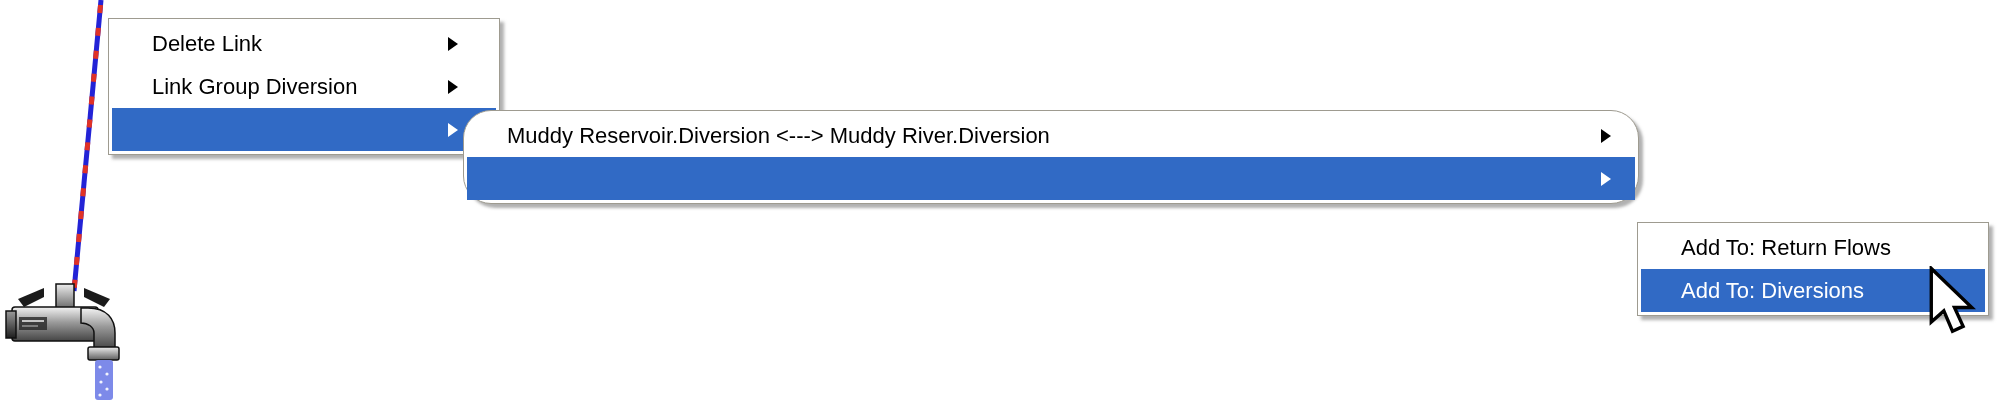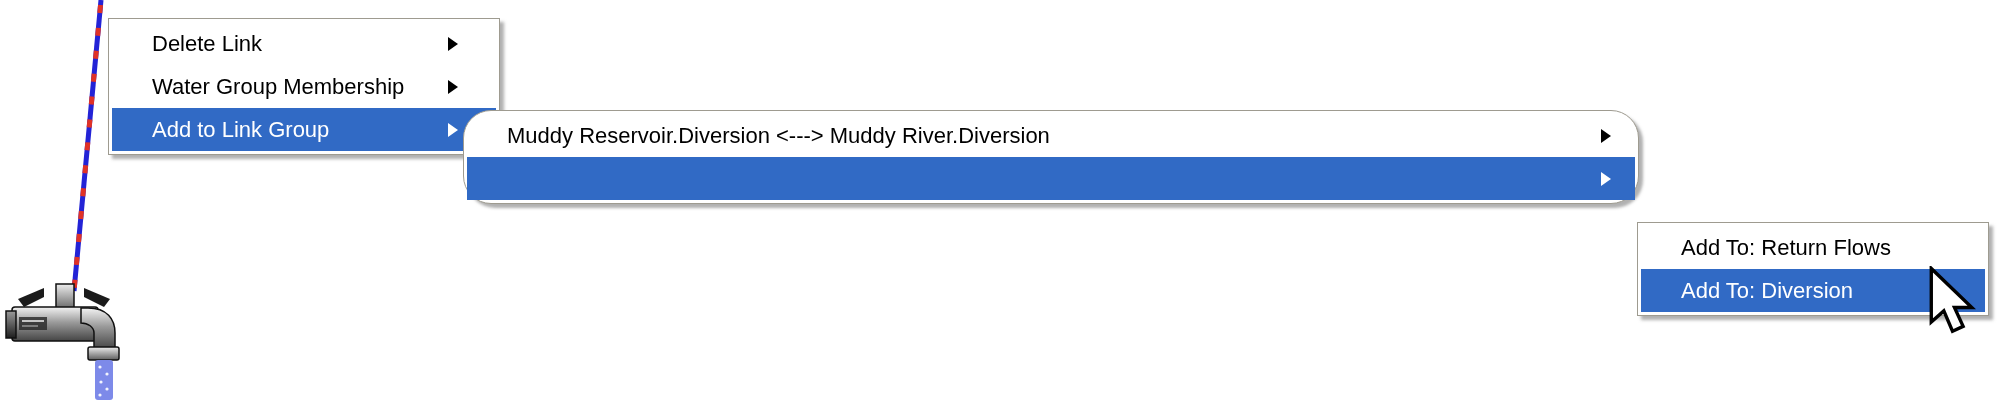--- a/index.html
+++ b/index.html
@@ -92,45 +92,44 @@
     <circle cx="103" cy="112" r="1.6" fill="#ffffff" opacity="0.9"></circle>
     <circle cx="96" cy="118" r="1.6" fill="#ffffff" opacity="0.9"></circle>
   </svg>
 
   <div class="menu" id="menu1">
     <div class="mi">
       <span>Delete Link</span>
       <span class="arrow"></span>
     </div>
     <div class="mi">
-      <span>Water Group Membership</span>
+      <span>Link Group Diversion</span>
       <span class="arrow"></span>
     </div>
     <div class="mi hl">
-      <span>Add to Link Group</span>
       <span class="arrow"></span>
     </div>
   </div>
 
   <div class="menu" id="menu2">
     <div class="mi">
       <span>Muddy Reservoir.Diversion &lt;---&gt; Muddy River.Diversion</span>
       <span class="arrow"></span>
     </div>
     <div class="mi hl">
       <span class="arrow"></span>
     </div>
   </div>
 
   <div class="menu" id="menu3">
     <div class="mi">
       <span>Add To: Return Flows</span>
     </div>
     <div class="mi hl">
-      <span>Add To: Diversion</span>
+      <span>Add To: Diversions</span>
     </div>
   </div>
 
   <svg class="cursor" width="50" height="70" viewBox="0 0 10 14.5">
     <polygon points="0.5,0.5 0.5,11.6 3.1,9.3 4.9,13.5 7.1,12.5 5.3,8.6 8.9,8.6" fill="#ffffff" stroke="#000000" stroke-width="0.7" stroke-linejoin="miter"></polygon>
   </svg>
 
 </div>
 
 </body></html>

